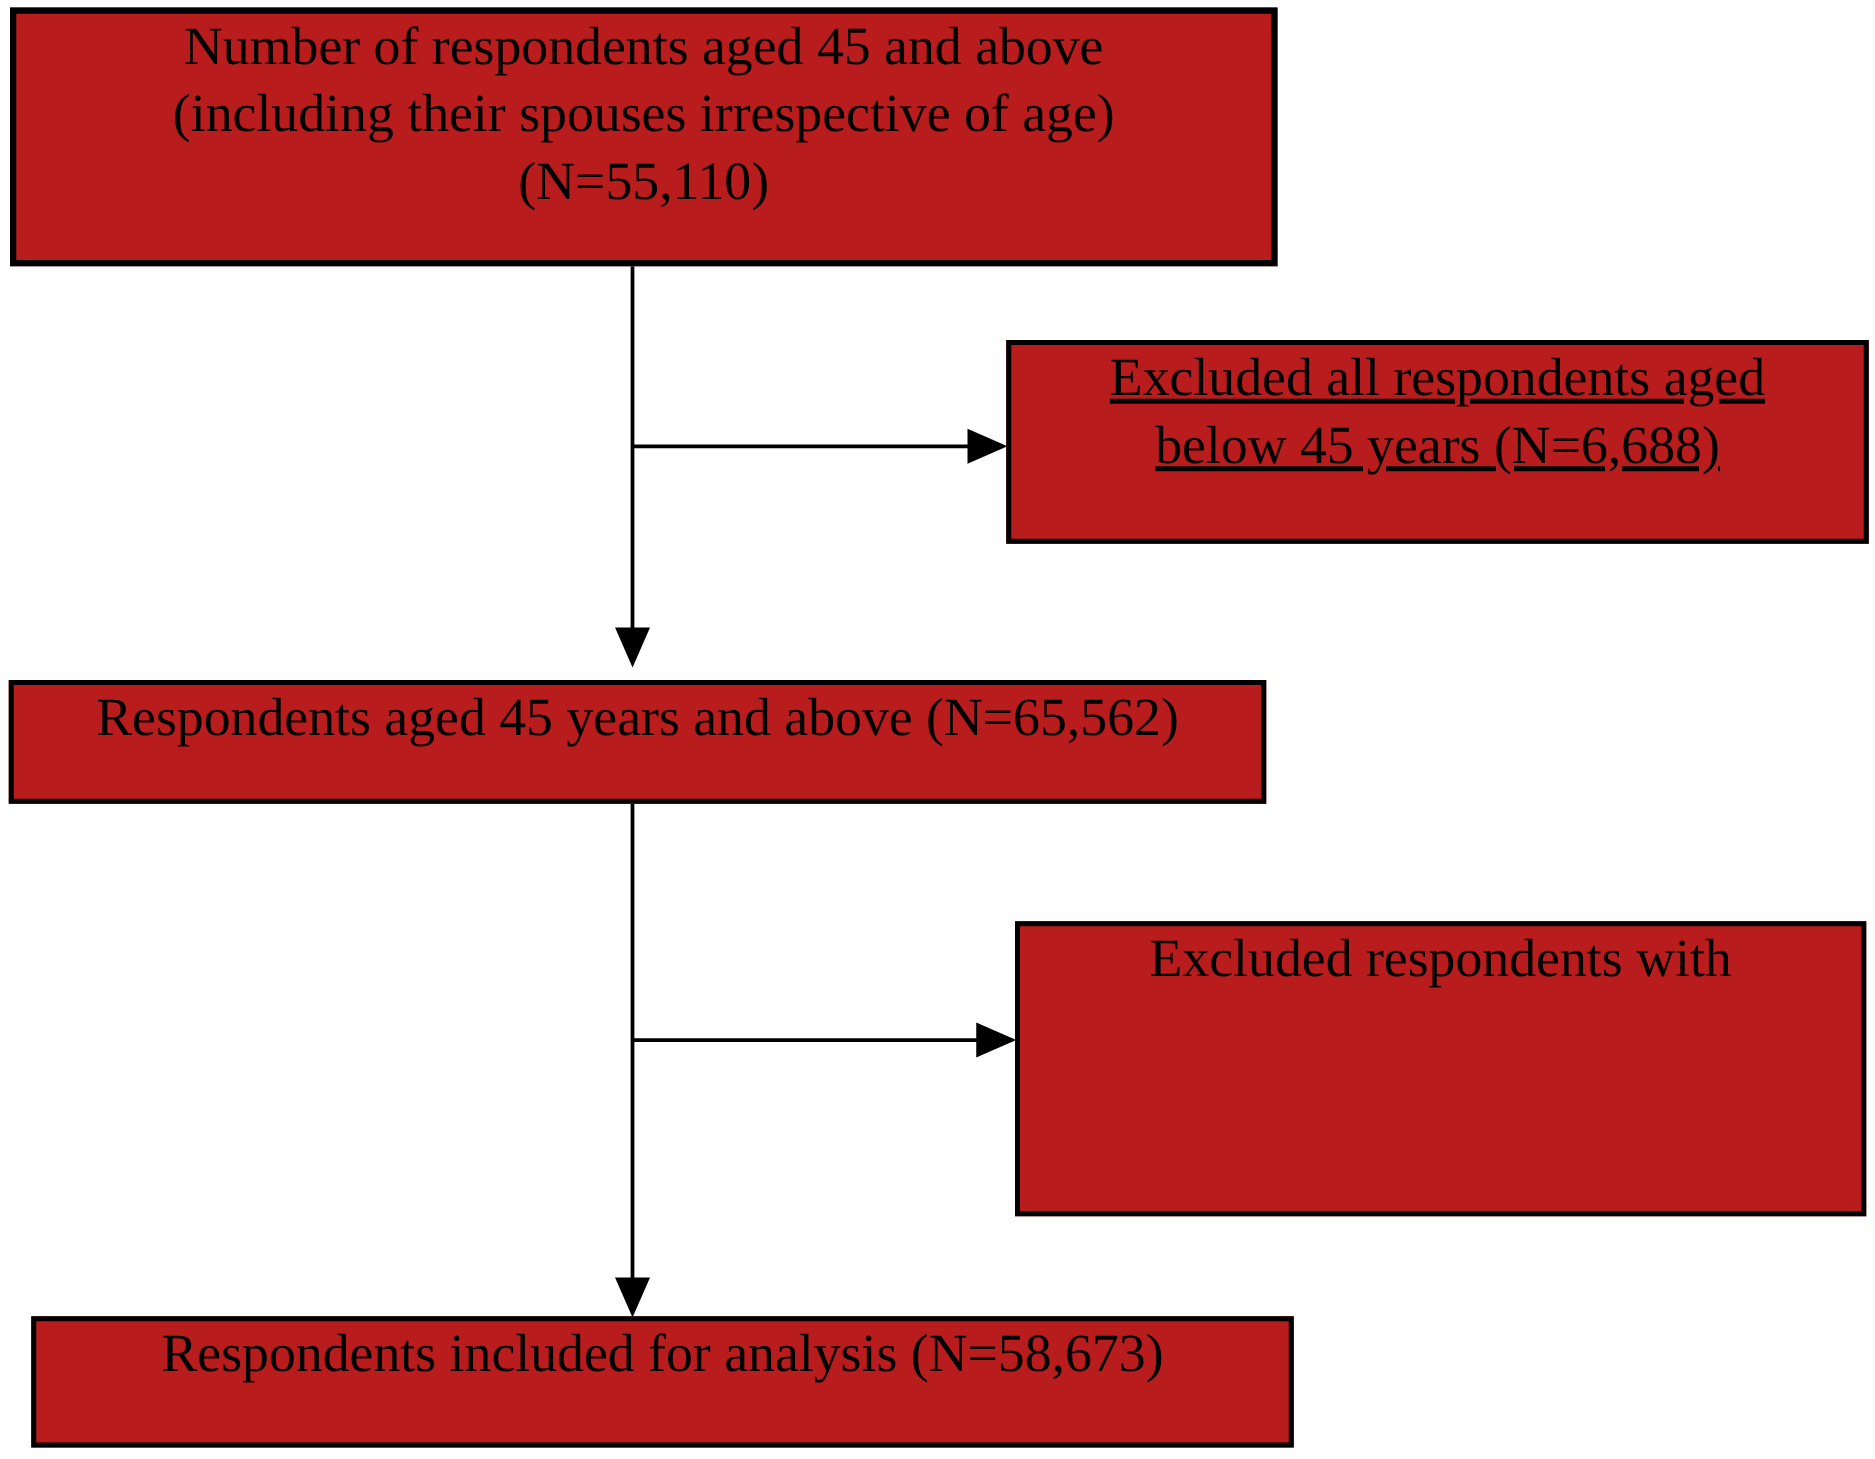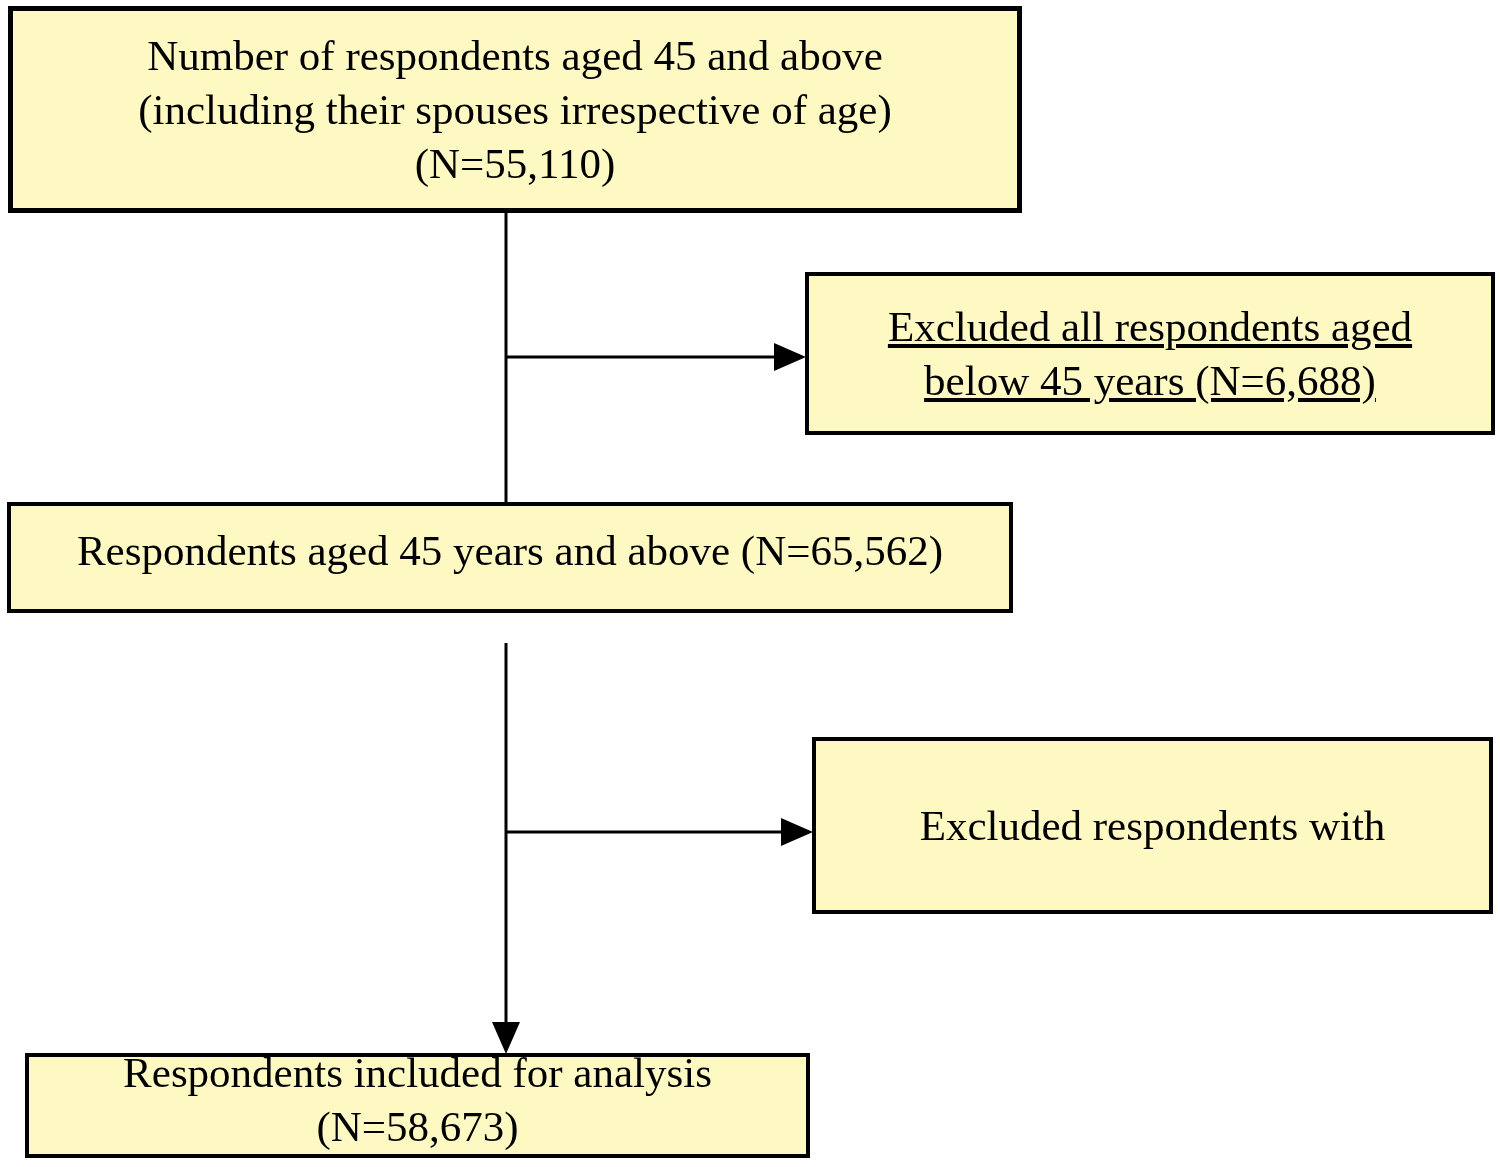--- a/index.html
+++ b/index.html
@@ -13,34 +13,34 @@
     height: 1167px;
     background: #ffffff;
     color: #000000;
     font-family: "Liberation Serif", "DejaVu Serif", serif;
     overflow: hidden;
   }
   .box {
     position: absolute;
     box-sizing: border-box;
     border: 4px solid #000000;
-    background: #fef9c3;
+    background: #b91c1c;
     display: flex;
     flex-direction: column;
-    justify-content: center;
+    justify-content: flex-start;
     align-items: center;
     text-align: center;
     font-size: 43px;
     line-height: 54px;
   }
   .b1 { left: 8px;   top: 6px;    width: 1014px; height: 207px; border-width: 5px; }
   .b2 { left: 805px; top: 272px;  width: 690px;  height: 163px; text-decoration: underline; }
-  .b3 { left: 7px;   top: 502px;  width: 1006px; height: 111px; padding-bottom: 14px; }
-  .b4 { left: 812px; top: 737px;  width: 681px;  height: 177px; }
-  .b5 { left: 25px;  top: 1053px; width: 785px;  height: 105px; padding-bottom: 12px; }
+  .b3 { left: 7px;   top: 544px;  width: 1006px; height: 99px; padding-bottom: 14px; }
+  .b4 { left: 812px; top: 737px;  width: 681px;  height: 236px; }
+  .b5 { left: 25px;  top: 1053px; width: 1010px;  height: 105px; padding-bottom: 12px; }
   .connectors {
     position: absolute;
     left: 0; top: 0;
     pointer-events: none;
   }
   .connectors line {
     stroke: #000000;
     stroke-width: 3;
   }
   .connectors polygon {

